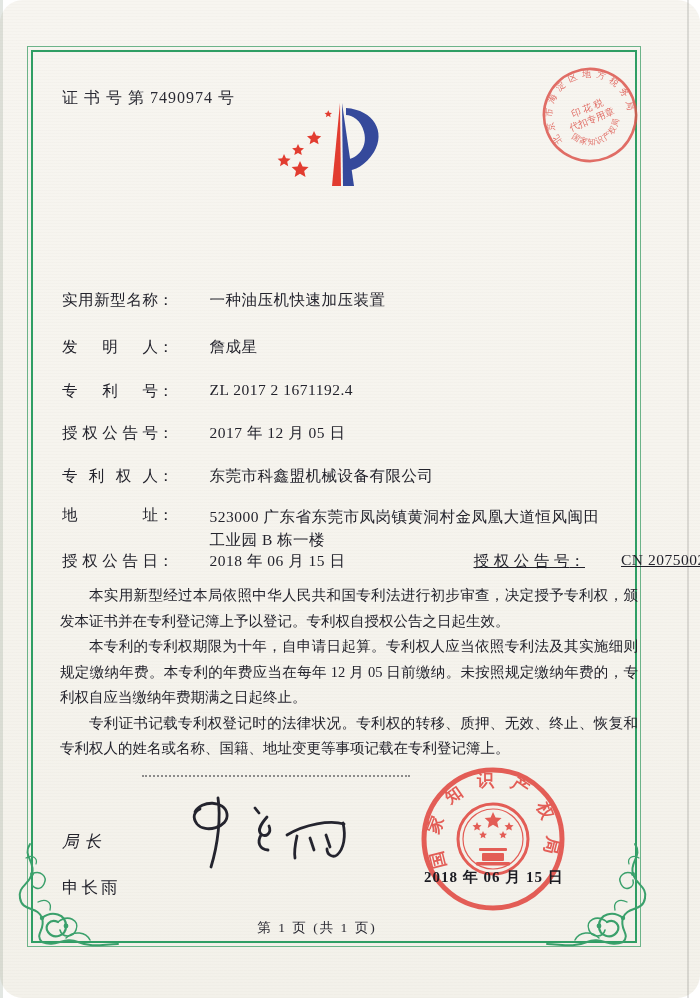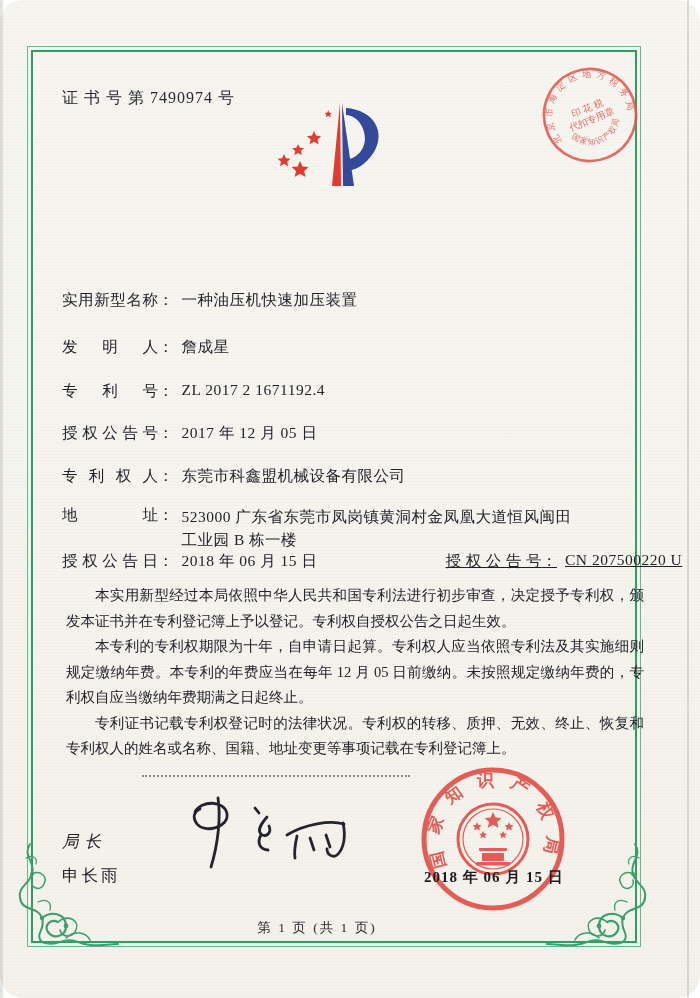--- a/index.html
+++ b/index.html
@@ -22,34 +22,34 @@
 
   .logo{position:absolute;left:262px;top:98px;}
 
   .title{position:absolute;left:27px;top:194px;width:612px;text-align:center;
          font-size:40px;font-weight:bold;letter-spacing:5px;color:#1c1c26;}
 
   .fields{position:absolute;left:62px;top:0;width:586px;font-size:15.5px;}
   .frow{position:absolute;left:0;display:flex;align-items:flex-start;white-space:nowrap;}
   .flabel{display:inline-block;width:96px;text-align:justify;text-align-last:justify;color:#23232c;}
   .fcolon{display:inline-block;margin-right:8px;}
-  .fvalue{color:#23232c;letter-spacing:0.5px;}
+  .fvalue{color:#23232c;letter-spacing:0.5px;margin-left:28px;}
   .addr-lines{white-space:normal;line-height:23px;letter-spacing:0.5px;}
   .pair2{margin-left:86px;display:flex;text-decoration:underline;}
 
   .bodytext{position:absolute;left:60px;top:583px;width:578px;font-size:14.5px;
-            line-height:25.5px;text-align:justify;color:#23232c;margin-left:6px;}
+            line-height:25.5px;text-align:justify;color:#23232c;}
   .bodytext p{margin:0;text-indent:2em;}
 
   .scan-dashes{position:absolute;left:142px;top:775px;width:268px;height:0;
                border-top:2px dotted rgba(55,55,60,0.55);}
 
   .signoff{position:absolute;left:62px;top:831px;font-size:16.5px;color:#23232c;}
   .signoff .t{letter-spacing:6px;font-style:italic;}
-  .signoff .n{margin-top:12px;letter-spacing:3px;}
+  .signoff .n{margin-top:24px;letter-spacing:3px;}
 
   .signature{position:absolute;left:145px;top:772px;}
 
   .seal{position:absolute;left:420px;top:766px;}
   .seal-date{position:absolute;left:424px;top:868px;font-size:15px;font-weight:bold;
              letter-spacing:1px;color:#1b1b22;}
 
   .tax-stamp{position:absolute;left:540px;top:65px;}
 
   .footer{position:absolute;left:27px;top:919px;width:580px;text-align:center;

